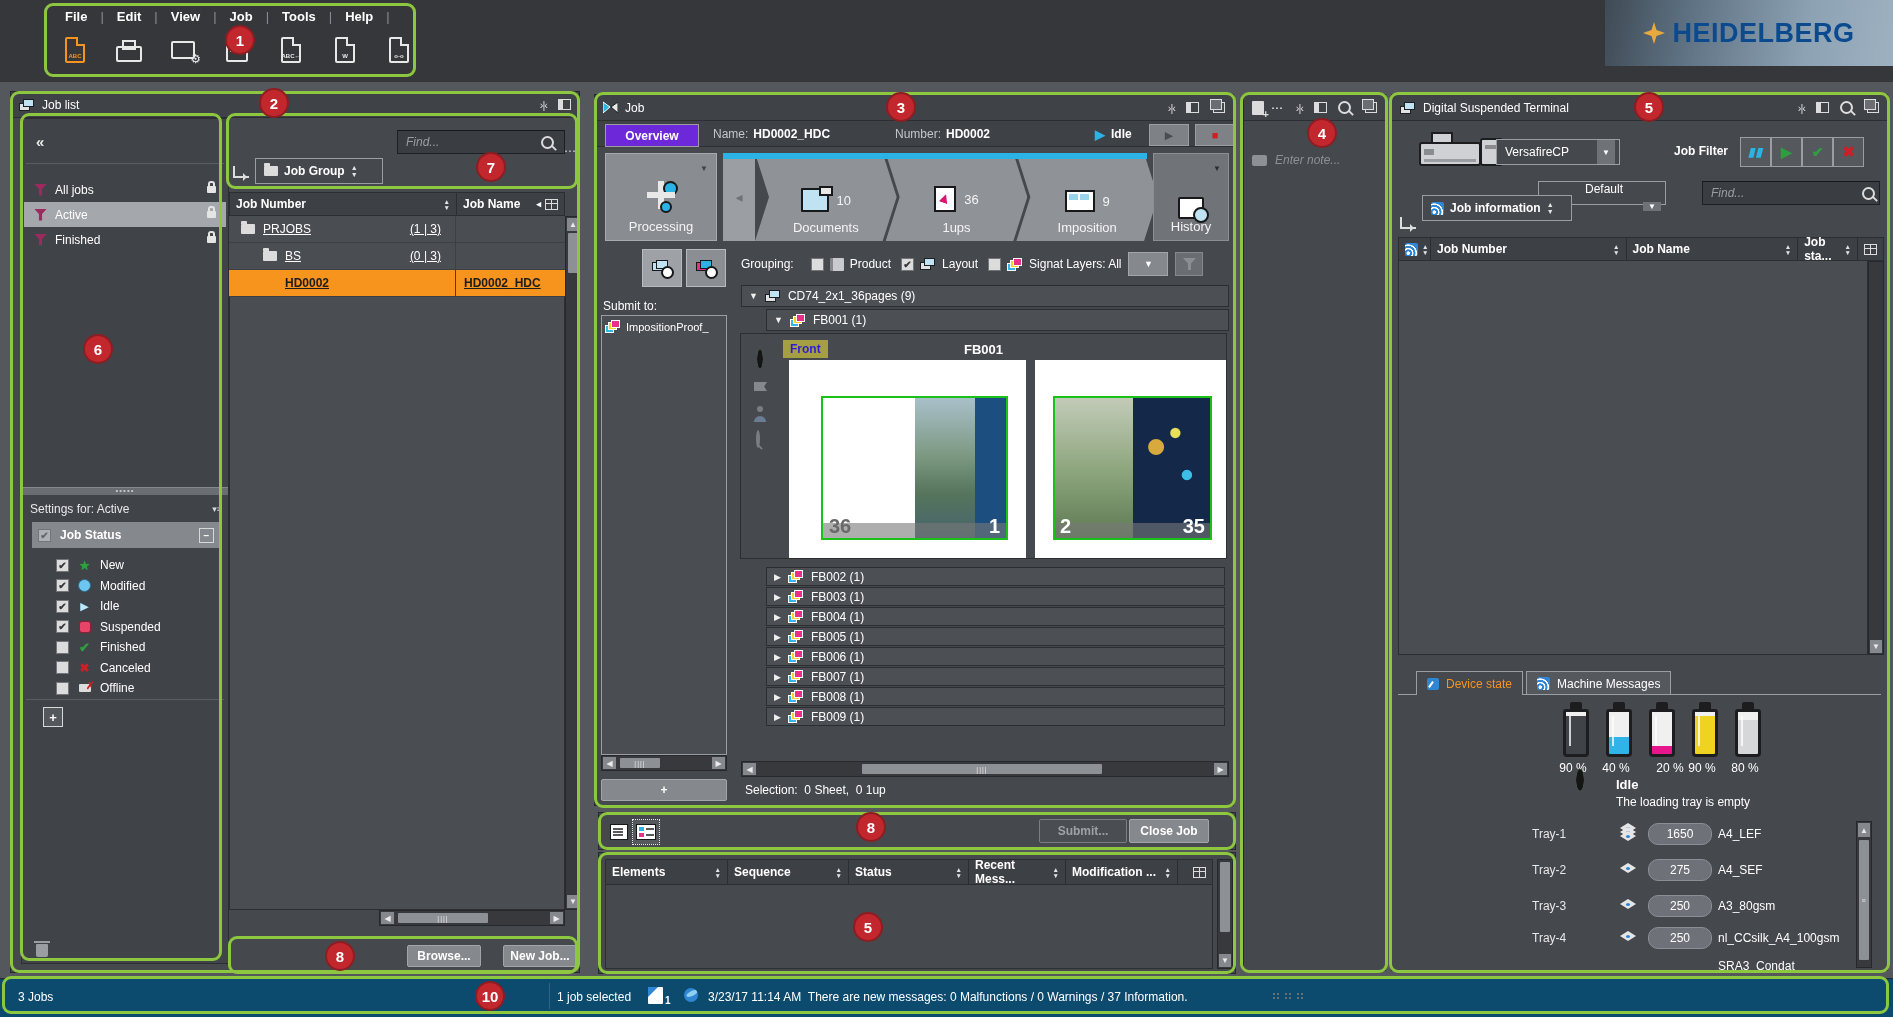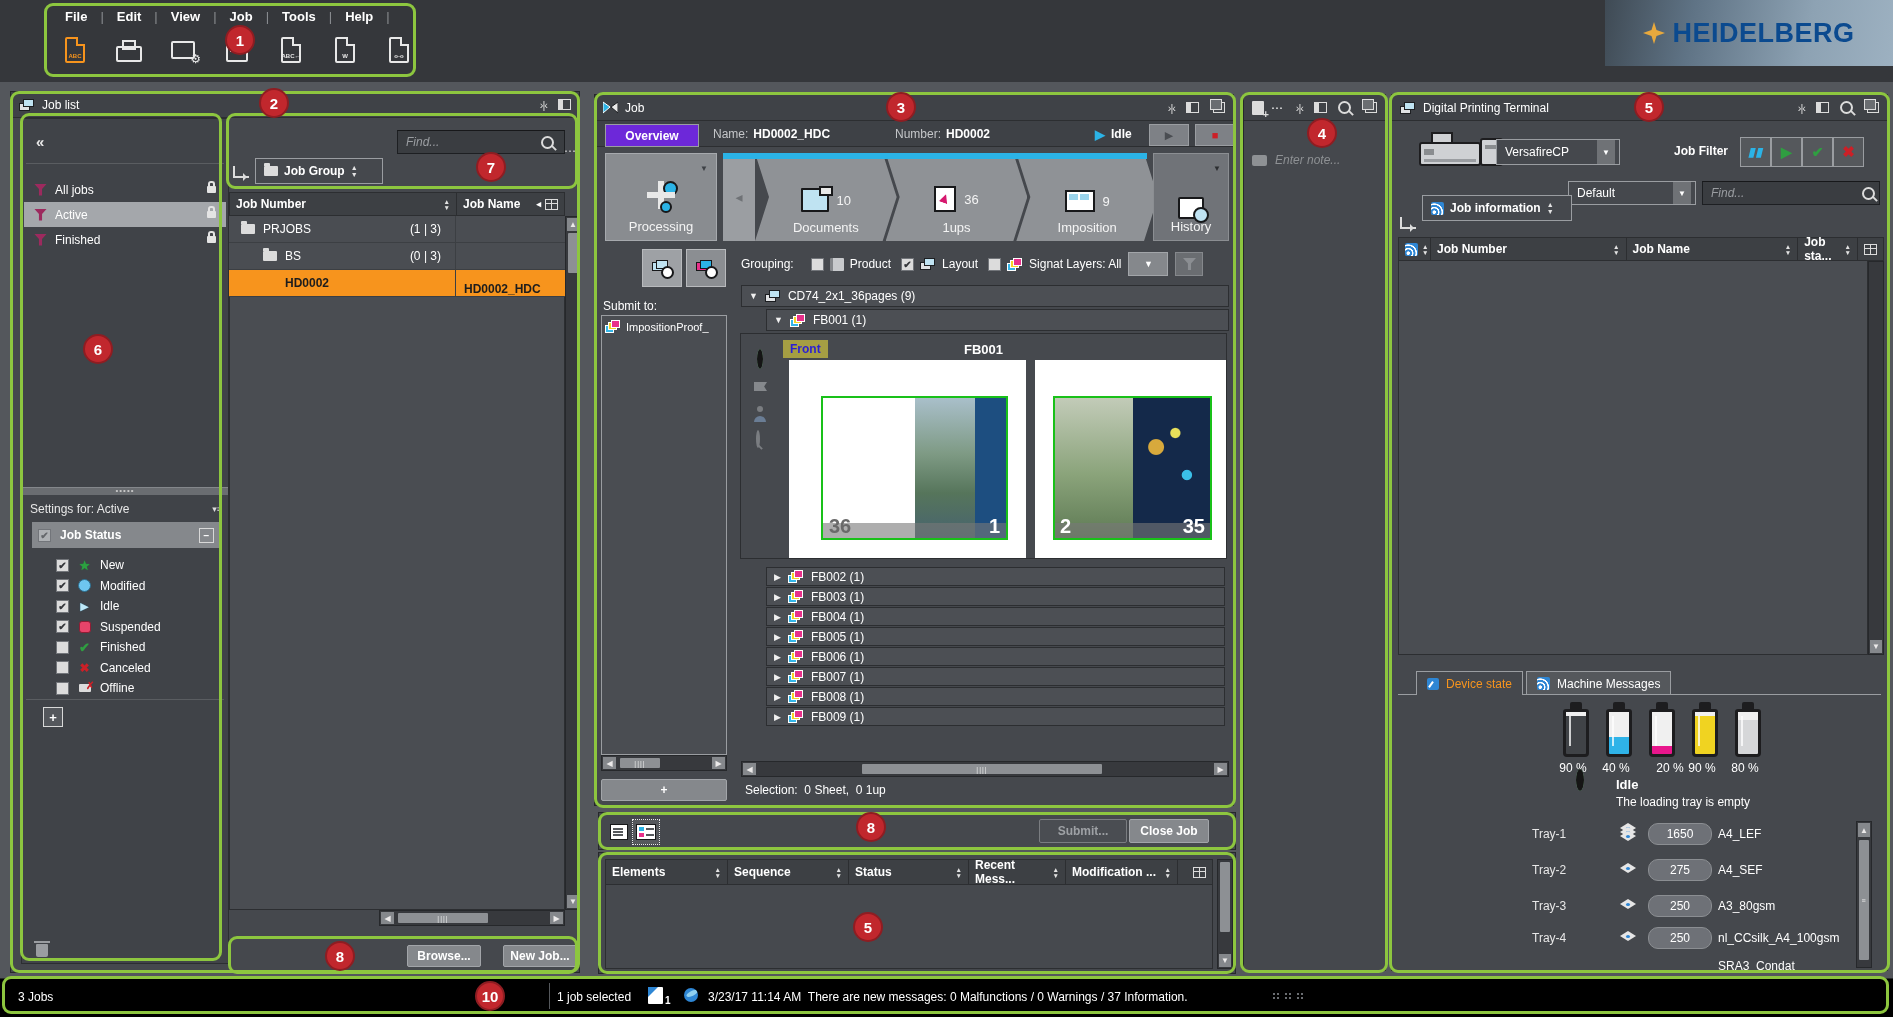--- a/index.html
+++ b/index.html
@@ -110,21 +110,21 @@
   .jl-right{position:absolute;left:218px;top:26px;width:350px;height:846px;}
   .jg-box{position:absolute;left:26px;top:40px;width:128px;height:26px;}
   .jl-find{position:absolute;left:168px;top:12px;width:168px;height:24px;}
   .jl-find-mag{position:absolute;left:312px;top:18px;}
   .dots3{position:absolute;right:2px;top:26px;color:#dcdcdc;font-size:12px;letter-spacing:1px;}
   .hier-ic{position:absolute;left:4px;top:48px;width:14px;height:10px;border-left:2px solid #dcdcdc;border-bottom:2px solid #dcdcdc;}
   .hier-ic::after{content:"";position:absolute;right:-2px;bottom:-5px;border:4px solid transparent;border-left-color:#dcdcdc;}
   .jl-thead{position:absolute;left:0px;top:74px;width:336px;height:24px;}
   .jl-rows{position:absolute;left:0px;top:98px;width:336px;}
   .jl-body-bg{position:absolute;left:0;top:98px;width:336px;height:694px;background:#4a4d52;border:1px solid #2c2e31;box-sizing:border-box;}
-  .jrow{position:relative;height:26px;display:flex;align-items:flex-end;background:#4a4d52;border-bottom:1px solid #3c3f43;}
+  .jrow{position:relative;height:26px;display:flex;align-items:center;background:#4a4d52;border-bottom:1px solid #3c3f43;text-decoration:underline;}
   .jrow.sel{background:#f7941d;color:#1d1d1d;font-weight:bold;}
   .jrow .c1{width:227px;display:flex;align-items:center;gap:8px;box-sizing:border-box;height:100%;border-right:1px solid #3c3f43;}
   .jrow .c2{flex:1;padding-left:8px;}
   .jrow .cnt{margin-left:auto;padding-right:14px;}
 
   
   .p-job{left:594px;top:94px;width:640px;height:712px;}
   .inforow{position:absolute;left:0;top:26px;right:0;height:26px;background:#3e4146;border-bottom:1px solid #2c2e31;display:flex;align-items:center;box-sizing:border-box;}
   .ov-btn{position:absolute;left:10px;top:3px;width:92px;height:21px;background:#6d28d9;border:1px solid #9a9da1;color:#fff;font-weight:bold;display:flex;align-items:center;justify-content:center;}
   .kv{position:absolute;top:0;height:26px;display:flex;align-items:center;gap:5px;}
@@ -217,21 +217,21 @@
 
   
   .p-dpt{left:1391px;top:94px;width:497px;height:877px;}
   .dpt-dd1{position:absolute;left:104px;top:44px;width:124px;height:26px;}
   .jobfilter-lbl{position:absolute;left:282px;top:49px;font-weight:bold;}
   .jf-btn{position:absolute;top:42px;width:29px;height:28px;background:#55585c;border:1px solid #9a9da1;display:flex;align-items:center;justify-content:center;font-weight:bold;font-size:14px;}
   .jf-pause{color:#2bb3e6;font-size:12px;letter-spacing:1px;font-style:italic;}
   .jf-play{color:#2f9e41;}
   .jf-chk{color:#2f9e41;}
   .jf-x{color:#cc2027;font-size:15px;}
-  .dpt-dd2{position:absolute;left:176px;top:86px;width:128px;height:24px;}
+  .dpt-dd2{position:absolute;left:146px;top:86px;width:128px;height:24px;flex-direction:column;}
   .dpt-find{position:absolute;left:310px;top:86px;width:178px;height:24px;}
   .dpt-find-mag{position:absolute;left:470px;top:92px;}
   .dpt-hier{position:absolute;left:8px;top:122px;width:14px;height:10px;border-left:2px solid #dcdcdc;border-bottom:2px solid #dcdcdc;}
   .dpt-hier::after{content:"";position:absolute;right:-2px;bottom:-5px;border:4px solid transparent;border-left-color:#dcdcdc;}
   .dpt-ginfo{position:absolute;left:30px;top:100px;width:150px;height:26px;}
   .rss-ic{width:13px;height:13px;border-radius:2px;background:radial-gradient(circle at 25% 78%,#fff 0 1.5px,transparent 2px),radial-gradient(circle at 25% 78%,transparent 0 3.5px,#fff 4px 5px,transparent 5.5px),radial-gradient(circle at 25% 78%,transparent 0 7px,#fff 7.5px 8.5px,transparent 9px),#2e86d4;flex:none;}
   .dpt-thead{position:absolute;left:6px;top:142px;width:486px;height:24px;}
   .dpt-body{position:absolute;left:6px;top:166px;width:470px;height:394px;background:#4a4d52;border:1px solid #2c2e31;border-top:none;box-sizing:border-box;}
   .tab{position:absolute;top:576px;height:24px;display:flex;align-items:center;gap:7px;padding:0 10px;border:1px solid #9a9da1;border-bottom:none;box-sizing:border-box;}
   .tab.active{background:#45484d;color:#f7941d;z-index:2;}
@@ -244,21 +244,21 @@
   .vial::after{content:"";position:absolute;left:3px;top:4px;width:2px;height:30px;background:rgba(255,255,255,.75);}
   .toner-lbl{position:absolute;font-size:12px;color:#fff;text-align:center;width:44px;}
   .pill{position:absolute;width:62px;height:20px;background:#6e7177;border:1px solid #8b8e92;border-radius:10px;display:flex;align-items:center;justify-content:center;}
   .diam{position:absolute;width:16px;height:10px;background:#e6e6e6;clip-path:polygon(50% 0,100% 50%,50% 100%,0 50%);}
   .diam::after{content:"";position:absolute;left:6px;top:3.5px;width:4px;height:3px;border-radius:50%;background:#2e86d4;}
   .tray-name{position:absolute;color:#e8e8e8;}
   .tray-media{position:absolute;width:140px;line-height:14px;}
   .dpt-printer{position:absolute;left:26px;top:34px;}
 
   
-  .statusbar{position:absolute;left:0;top:978px;width:100%;height:39px;background:#000000;border-top:1px solid #26282b;box-sizing:border-box;}
+  .statusbar{position:absolute;left:0;top:978px;width:100%;height:39px;background:#0c4a6e;border-top:1px solid #26282b;box-sizing:border-box;}
   .sb-txt{position:absolute;top:11px;}
   .sb-div{position:absolute;left:549px;top:4px;width:1px;height:26px;background:#55585c;}
   .msg-ic{position:absolute;left:648px;top:8px;width:15px;height:17px;background:#fff;border-radius:1px;}
   .msg-ic::before{content:"";position:absolute;left:0;top:0;border:5px solid #2e86d4;border-right-color:transparent;border-bottom-color:transparent;}
   .msg-badge{position:absolute;left:665px;top:16px;color:#fff;font-size:10px;font-weight:bold;}
   .globe-ic{position:absolute;left:684px;top:9px;width:14px;height:14px;border-radius:50%;background:#2e86d4;overflow:hidden;}
   .globe-ic::after{content:"";position:absolute;left:2px;top:3px;width:12px;height:5px;background:#8fd0f0;border-radius:50%;transform:rotate(-25deg);}
   .grips{position:absolute;left:1272px;top:13px;display:flex;gap:4px;}
   .grips i{width:8px;height:8px;background:radial-gradient(circle at 2px 2px,#6a6d71 0 1px,transparent 1.5px),radial-gradient(circle at 6px 2px,#6a6d71 0 1px,transparent 1.5px),radial-gradient(circle at 2px 6px,#6a6d71 0 1px,transparent 1.5px),radial-gradient(circle at 6px 6px,#6a6d71 0 1px,transparent 1.5px);}
 
@@ -840,21 +840,21 @@
       <span>Enter note...</span>
     </div>
   </section>
 
   <section class="panel p-dpt">
     <header class="ptitle">
       <span class="pages2">
           <i class="a"></i>
           <i class="b"></i>
         </span>
-      <span>Digital Printing Terminal</span>
+      <span>Digital Suspended Terminal</span>
       <span class="pticons">
         <span class="wi-col"></span>
         <span class="wi-pan"></span>
         <span class="mag"></span>
         <span class="wi-flt"></span>
       </span>
     </header>
 
     <svg class="dpt-printer" width="86" height="40" viewBox="0 0 86 40">
       <g fill="#cfd1d4" stroke="#1d1d1f" stroke-width="2">

